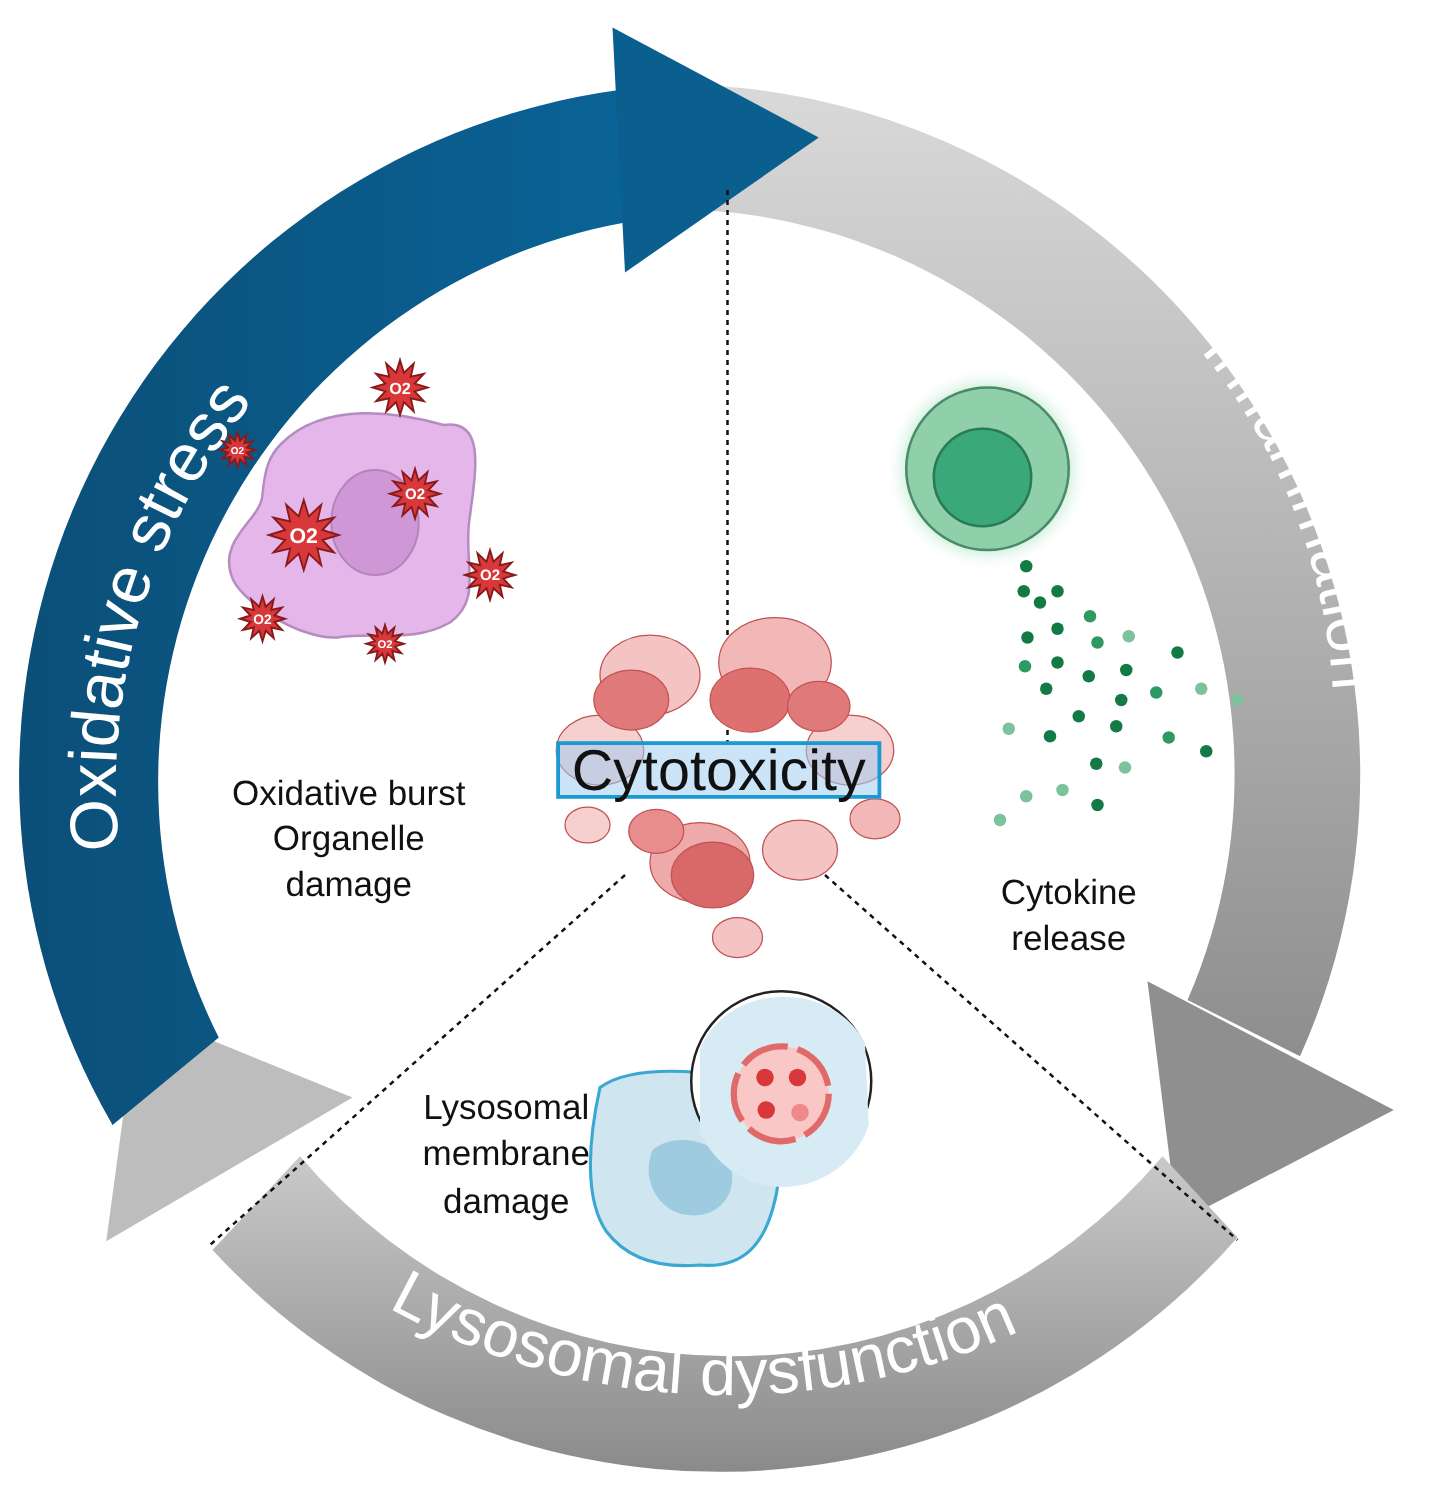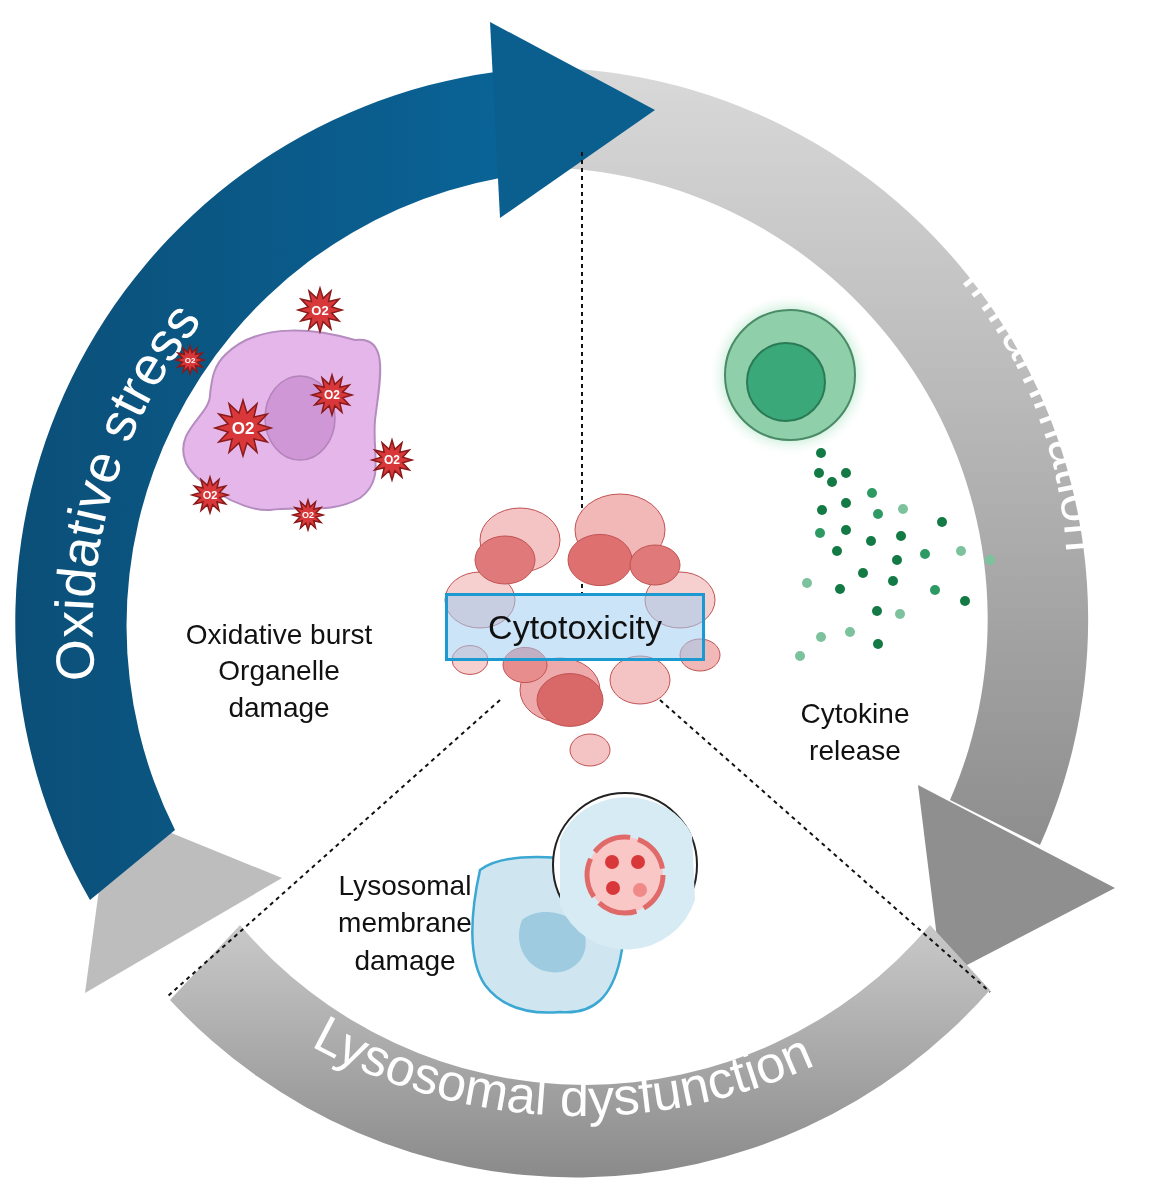--- a/index.html
+++ b/index.html
@@ -1,18 +1,18 @@
 <!DOCTYPE html>
 <html><head>
   <meta charset="utf-8">
   <style>
     html, body { margin: 0; padding: 0; background: #ffffff; }
     body { width: 1151px; height: 1200px; position: relative; overflow: hidden; font-family: "Liberation Sans", sans-serif; }
     #stage { position: absolute; left: 0; top: 0; width: 1151px; height: 1200px; }
-    .cyto-box { position: absolute; left: 445px; top: 593px; width: 260px; height: 68px; background: rgba(160,205,240,0.55); border: 3px solid #1a9ad0; box-sizing: border-box; display:flex; align-items:center; justify-content:center; font-size: 34px; color:#111; }
+    .cyto-box { position: absolute; left: 445px; top: 593px; width: 260px; height: 46px; background: rgba(160,205,240,0.55); border: 3px solid #1a9ad0; box-sizing: border-box; display:flex; align-items:center; justify-content:center; font-size: 46px; color:#111; }
   </style>
 </head>
 <body>
 
 <svg id="stage" viewBox="0 0 1151 1200" xmlns="http://www.w3.org/2000/svg">
   <defs>
     <linearGradient id="blueGrad" x1="0" y1="0" x2="1" y2="0">
       <stop offset="0" stop-color="#0b4f78"></stop>
       <stop offset="1" stop-color="#0a6396"></stop>
     </linearGradient>

